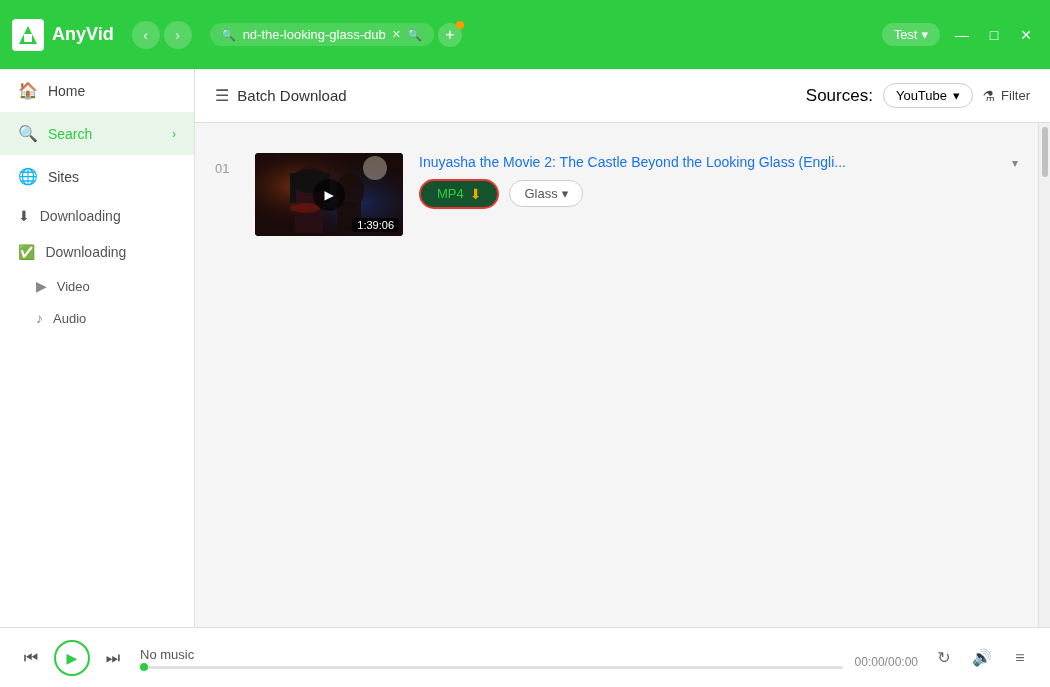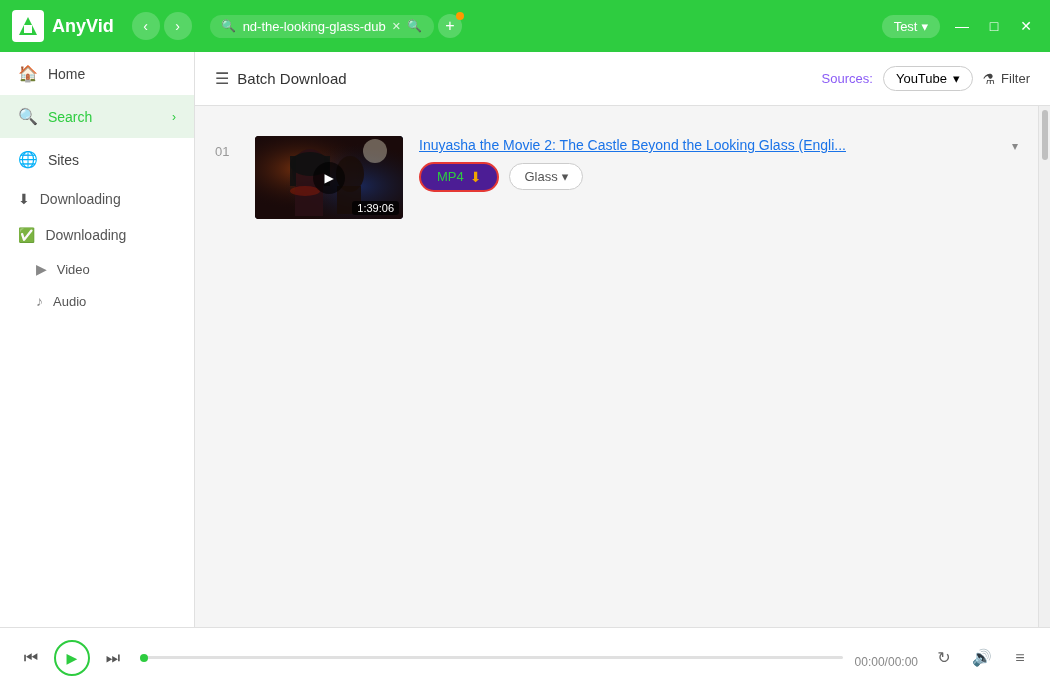--- a/index.html
+++ b/index.html
@@ -1,21 +1,21 @@
 <!DOCTYPE html>
 <html><head>
   <meta charset="utf-8">
   <style>
     * { margin: 0; padding: 0; box-sizing: border-box; }
     body { font-family: 'Segoe UI', Arial, sans-serif; width: 1050px; height: 687px; overflow: hidden; background: #f5f5f5; display: flex; flex-direction: column; }
 
     
     .titlebar {
       background: #2ecc40;
-      height: 52px;
+      height: 69px;
       display: flex;
       align-items: center;
       padding: 0 12px;
       gap: 10px;
       flex-shrink: 0;
     }
     .logo {
       display: flex; align-items: center; gap: 8px;
       color: white; font-weight: bold; font-size: 18px;
     }
@@ -134,21 +134,21 @@
     }
     .batch-download-btn {
       display: flex; align-items: center; gap: 8px;
       font-size: 15px; color: #333; cursor: pointer;
     }
     .bd-icon { color: #555; font-size: 16px; }
     .sources-area {
       margin-left: auto;
       display: flex; align-items: center; gap: 10px;
     }
-    .sources-label { font-size: 13px; color: #8b5cf6; }
+    .sources-label { font-size: 17px; color: #000000; }
     .sources-select {
       border: 1px solid #ccc;
       border-radius: 16px;
       padding: 4px 12px;
       font-size: 13px; cursor: pointer;
       display: flex; align-items: center; gap: 6px;
       background: white;
     }
     .filter-btn {
       display: flex; align-items: center; gap: 6px;
@@ -208,30 +208,30 @@
       background: rgba(0,0,0,0.75);
       color: white; font-size: 11px;
       padding: 1px 5px; border-radius: 3px;
     }
     .video-info { flex: 1; }
     .video-title {
       font-size: 14px; color: #1a73e8;
       margin-bottom: 6px; line-height: 1.4;
       display: flex; align-items: flex-start; gap: 6px;
     }
-    .title-text { flex: 1; text-decoration: underline; }
+    .title-text { flex: 1; }
     .title-caret { color: #888; font-size: 12px; margin-top: 2px; cursor: pointer; }
     .video-meta { font-size: 12px; color: #888; margin-bottom: 10px; }
     .action-btns { display: flex; gap: 10px; align-items: center; }
     .mp4-btn {
       border: 2px solid #e53935;
       border-radius: 20px;
       padding: 5px 16px;
       font-size: 13px; color: #2ecc40;
-      background: #4c1d95; cursor: pointer;
+      background: #14532d; cursor: pointer;
       display: flex; align-items: center; gap: 6px;
       font-weight: 500;
     }
     .download-arrow { color: #f0a500; font-size: 14px; }
     .more-btn {
       border: 1px solid #ccc;
       border-radius: 20px;
       padding: 5px 14px;
       font-size: 13px; color: #555;
       background: white; cursor: pointer;
@@ -456,20 +456,21 @@
 </div>
 
 <div class="bottom-player">
   <div class="player-controls">
     <button class="ctrl-btn">⏮</button>
     <div class="play-circle">▶</div>
     <button class="ctrl-btn">⏭</button>
   </div>
 
   <div class="player-info">
+    <span class="no-music">No music</span>
     <div class="progress-bar">
       <div class="progress-dot"></div>
     </div>
   </div>
 
   <span class="time-display">00:00/00:00</span>
 
   <div class="player-right">
     <button class="icon-btn">↻</button>
     <button class="icon-btn">🔊</button>

